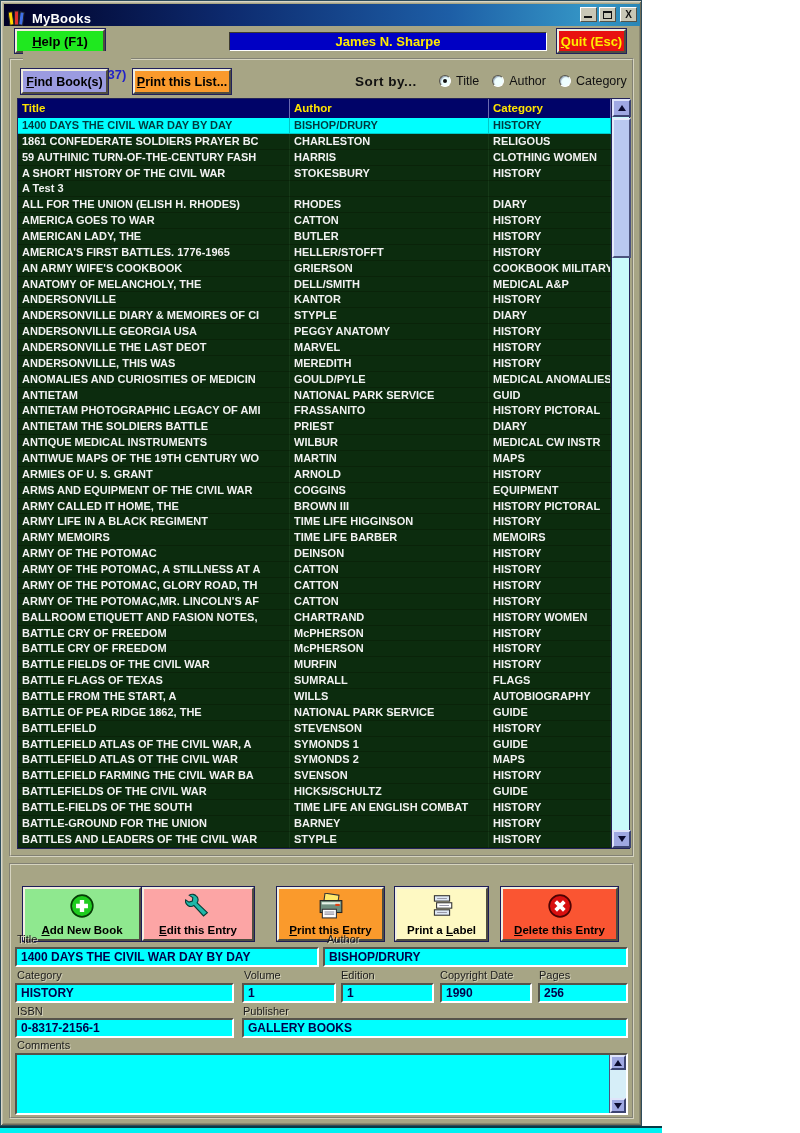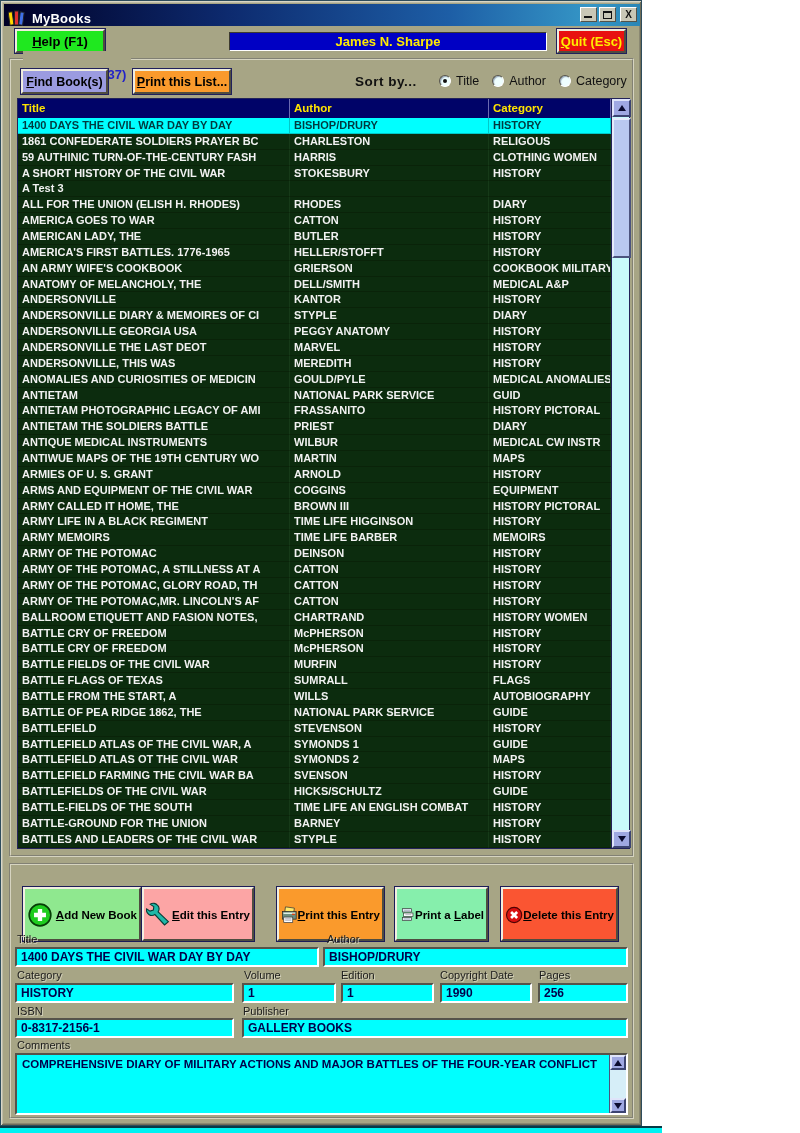--- a/index.html
+++ b/index.html
@@ -107,28 +107,28 @@
   .tri-down { width:0; height:0; border-left:4px solid transparent; border-right:4px solid transparent; border-top:6px solid #0b0b30; }
 
   
   .bottom-frame { position:absolute; left:8px; top:862px; width:625px; height:256px; border:2px groove #d6d4c0; }
 
   .action-btn {
     position:absolute; top:886px; height:54px;
     border-top:2px solid #f1efe0; border-left:2px solid #f1efe0;
     border-right:2px solid #4f4d40; border-bottom:2px solid #4f4d40;
     outline:1px solid #1c1c58;
-    display:flex; flex-direction:row; align-items:center; justify-content:space-between;
+    display:flex; flex-direction:column; align-items:center; justify-content:space-between;
     padding:4px 2px 3px 2px;
   }
   .action-btn .alabel { font-weight:bold; font-size:11.5px; color:#000; white-space:nowrap; }
   .abtn-add    { left:22px;  width:118px; background:#8FE88F; }
   .abtn-edit   { left:141px; width:112px; background:#fca5a5;text-align:center; }
   .abtn-printe { left:276px; width:107px; background:#FA9A2C; }
-  .abtn-printl { left:394px; width:93px;  background:#86efac; }
+  .abtn-printl { left:394px; width:93px;  background:#fef9c3; }
   .abtn-del    { left:500px; width:117px; background:#FA5532; }
 
   
   .flabel { position:absolute; font-size:11px; color:#1c1c1c; text-shadow:1px 1px 0 #d4d2bc; }
   .ffield {
     position:absolute; height:20px; background:#00FFFF; color:#00004a;
     font-weight:bold; font-size:12px; line-height:15px; padding:1px 4px;
     border-top:2px solid #55534a; border-left:2px solid #55534a;
     border-bottom:2px solid #ffffff; border-right:2px solid #ffffff;
     white-space:nowrap; overflow:hidden;
@@ -514,21 +514,20 @@
   <div class="ffield" style="left:439px; top:982px; width:92px;">1990</div>
   <div class="ffield" style="left:537px; top:982px; width:90px;">256</div>
 
   <span class="flabel" style="left:16px; top:1004px;">ISBN</span>
   <span class="flabel" style="left:242px; top:1004px;">Publisher</span>
   <div class="ffield" style="left:14px; top:1017px; width:219px;">0-8317-2156-1</div>
   <div class="ffield" style="left:241px; top:1017px; width:386px;">GALLERY BOOKS</div>
 
   <span class="flabel" style="left:16px; top:1038px;">Comments</span>
   <div class="comments-box">
-    <div class="comments-text">COMPREHENSIVE DIARY OF MILITARY ACTIONS AND MAJOR BATTLES OF THE FOUR-YEAR CONFLICT</div>
     <div class="cscroll">
       <div class="cbtn up">
           <span class="tri-up"></span>
         </div>
       <div class="cbtn down">
           <span class="tri-down"></span>
         </div>
     </div>
   </div>
 

